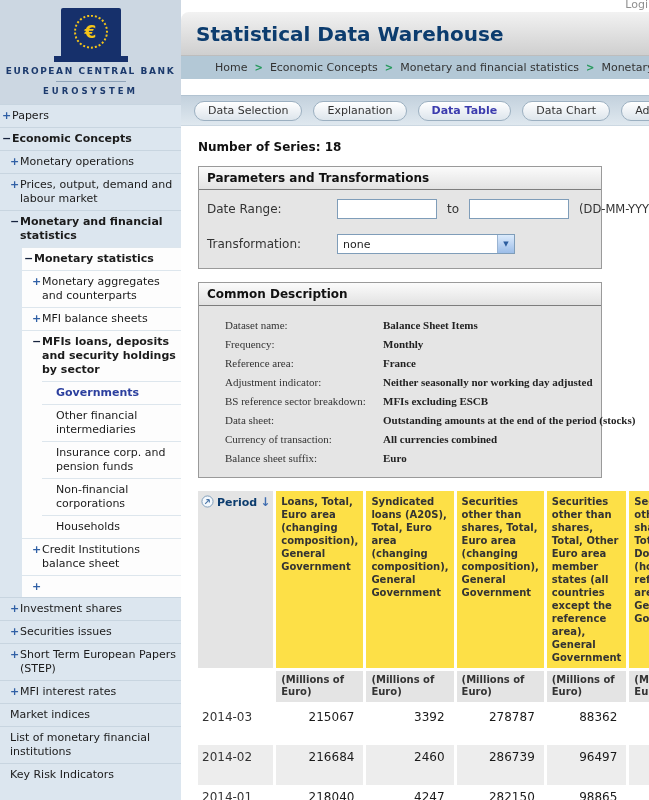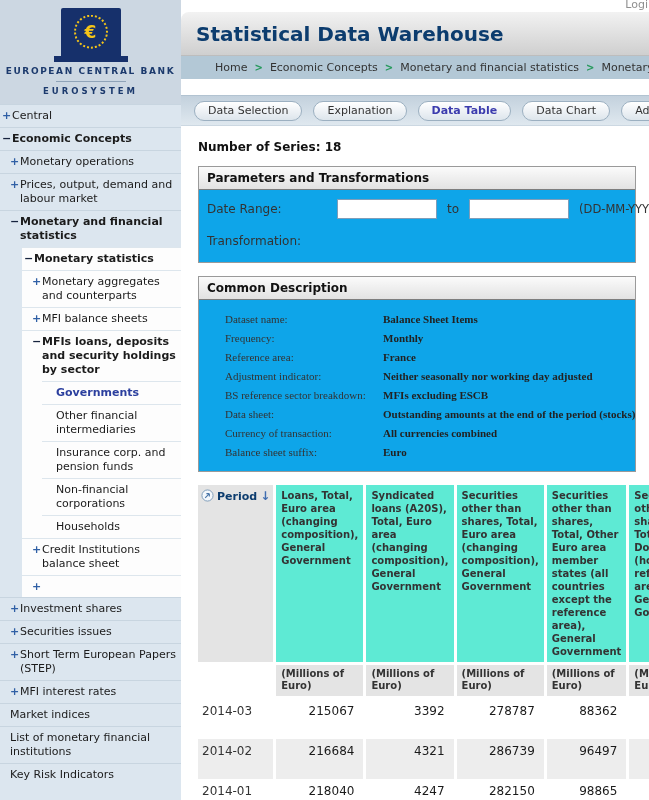--- a/index.html
+++ b/index.html
@@ -58,21 +58,21 @@
     border-top:1px solid #b2c3d1; border-bottom:1px solid #ccd8e2;
     display:flex; align-items:center; padding-left:13px; gap:11px;
   }
   .tab {
     background:linear-gradient(#ffffff,#dde5ec); border:1px solid #9cb0c1; border-radius:10px;
     padding:2px 13px 3px 13px; font-size:11px; color:#333; cursor:pointer; white-space:nowrap;
   }
   .tab.active { color:#3c3cae; font-weight:bold; }
   .content { padding:0 0 0 8px; }
   .series-count { font-size:12px; font-weight:bold; color:#111; margin:14px 0 12px 9px; }
-  .box { border:1px solid #9a9a9a; width:438px; margin:0 0 13px 9px; background:#0ea5e9; }
+  .box { border:1px solid #9a9a9a; width:404px; margin:0 0 13px 9px; background:#e5e5e5; }
   .box-header {
     background:linear-gradient(#fbfbfb,#e2e2e2); border-bottom:1px solid #7d7d7d;
     font-size:12px; font-weight:bold; color:#111; padding:4px 8px;
   }
   .box-body { padding:9px 8px 10px 8px; }
   .form-row { display:flex; align-items:center; font-size:12px; color:#333; margin-bottom:15px; }
   .form-row:last-child { margin-bottom:4px; }
   .flabel { width:130px; min-width:130px; }
   .txt { width:100px; height:20px; border:1px solid #7f9db9; font-size:11px; padding:2px 4px;
          font-family:"DejaVu Sans",sans-serif; }
@@ -91,21 +91,21 @@
   .desc-row { display:flex; font-size:11px; color:#333; padding:2.5px 0 2.5px 18px; line-height:14px;font-family:Liberation Serif, serif; }
   .dlabel { width:158px; min-width:158px; white-space:nowrap; }
   .dvalue { font-weight:bold; color:#222; white-space:nowrap; }
   .source-line { margin:16px 0 6px 9px; }
   .source-prefix { font-size:13px; color:#444; }
   .source-value { font-size:11px; font-weight:bold; color:#222; }
   
   table.data { border-collapse:separate; border-spacing:0; margin-left:9px; }
   table.data th, table.data td { vertical-align:top; }
   th.colhead {
-    width:76px; background:#5eead4; font-size:10px; font-weight:bold; color:#333;
+    width:76px; background:#fde047; font-size:10px; font-weight:bold; color:#333;
     text-align:left; padding:4px 5px; line-height:13px;
     border-right:3px solid #fff; border-bottom:3px solid #fff;
   }
   th.period-th {
     width:58px; background:#e4e4e4; font-size:11px; color:#0c3c6e; font-weight:bold;
     text-align:left; padding:4px 3px; border-right:3px solid #fff; border-bottom:3px solid #fff;
     white-space:nowrap;
   }
   .sort-arrow { color:#3f6db0; font-weight:bold; font-size:12px; margin-left:3px; }
   .pivot-icon { vertical-align:-2px; margin-right:3px; cursor:pointer; }
@@ -130,21 +130,21 @@
         <div class="stars">€</div>
         <div class="base"></div>
       </div>
       <div class="bank-name">EUROPEAN CENTRAL BANK</div>
       <div class="logo-rule"></div>
       <div class="eurosystem">EUROSYSTEM</div>
     </div>
     <nav id="nav">
         <div class="nav-row lv0">
           <span class="exp plus">+</span>
-          <span class="nav-label">Central</span>
+          <span class="nav-label">Papers</span>
         </div>
         <div class="nav-row lv0 bold">
           <span class="exp minus">−</span>
           <span class="nav-label">Economic Concepts</span>
         </div>
         <div class="nav-row lv1">
           <span class="exp plus">+</span>
           <span class="nav-label">Monetary operations</span>
         </div>
         <div class="nav-row lv1">
@@ -257,20 +257,24 @@
         <div class="box-body">
           <div class="form-row">
             <span class="flabel">Date Range:</span>
             <input class="txt" value="" style="">
             <span class="to-label">to</span>
             <input class="txt" value="" style="">
             <span class="hint">(DD-MM-YYYY)</span>
           </div>
           <div class="form-row">
             <span class="flabel">Transformation:</span>
+            <div class="select">
+              <span>none</span>
+              <span class="select-arrow">▼</span>
+            </div>
           </div>
         </div>
       </div>
 
       <div class="box">
         <div class="box-header">Common Description</div>
         <div class="box-body" id="desc-rows">
             <div class="desc-row">
               <span class="dlabel">Dataset name:</span>
               <span class="dvalue">Balance Sheet Items</span>
@@ -334,21 +338,21 @@
               <td class="pcell">2014-03</td>
               <td class="vcell">215067</td>
               <td class="vcell">3392</td>
               <td class="vcell">278787</td>
               <td class="vcell">88362</td>
               <td class="vcell">190425</td>
             </tr>
             <tr class="alt">
               <td class="pcell">2014-02</td>
               <td class="vcell">216684</td>
-              <td class="vcell">4321</td>
+              <td class="vcell">2460</td>
               <td class="vcell">286739</td>
               <td class="vcell">96497</td>
               <td class="vcell">190242</td>
             </tr>
             <tr>
               <td class="pcell">2014-01</td>
               <td class="vcell">218040</td>
               <td class="vcell">4247</td>
               <td class="vcell">282150</td>
               <td class="vcell">98865</td>

